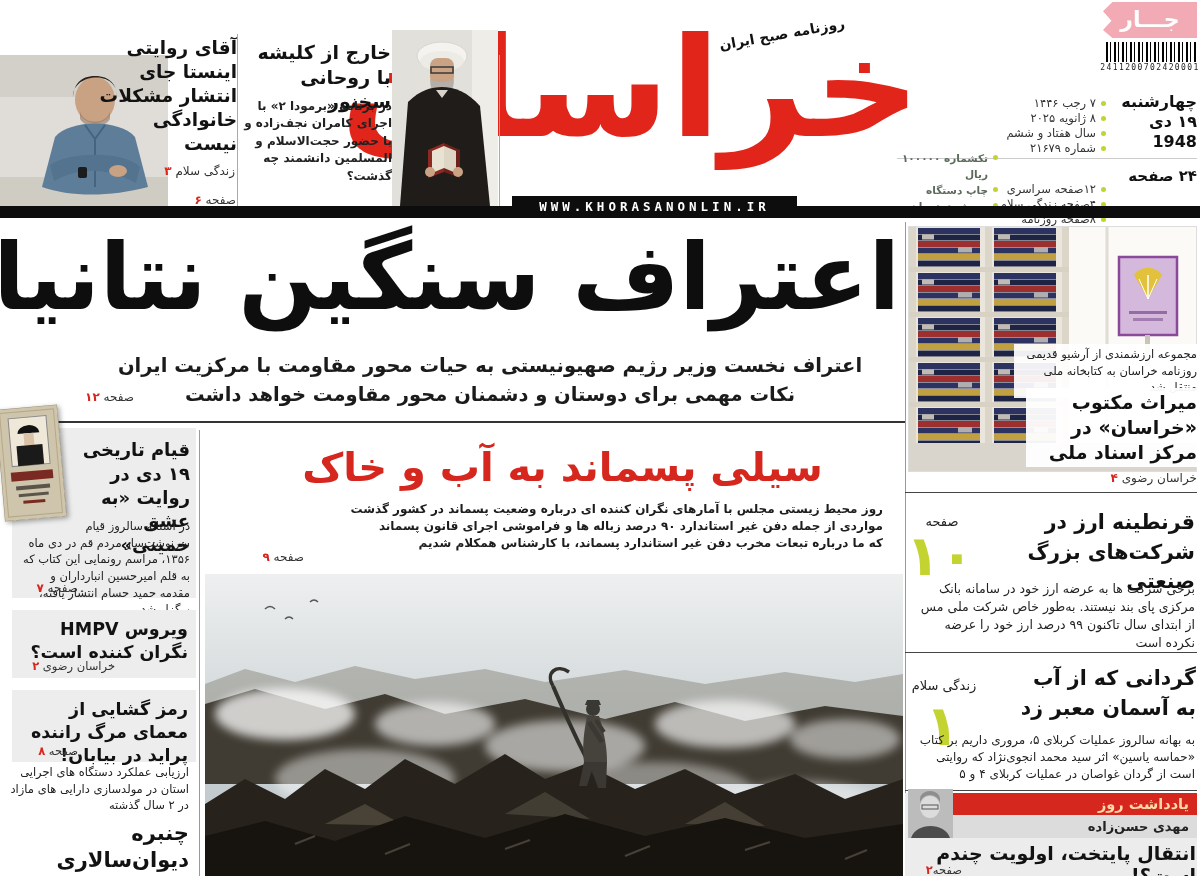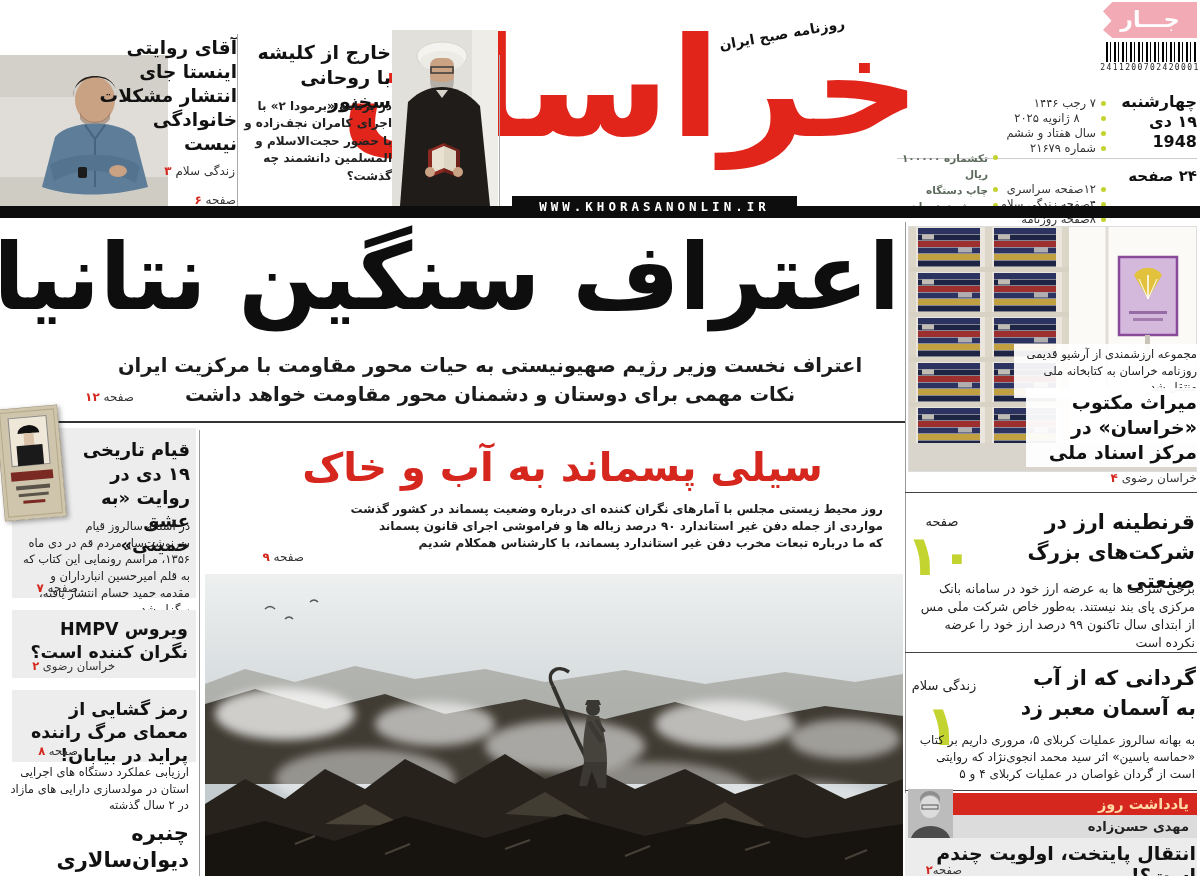--- a/index.html
+++ b/index.html
@@ -42,21 +42,21 @@
     <div>1948</div>
   </div>
 
   <div class="abs" style="left:998px;top:96px;width:108px;">
     <div class="dotrow">
         <span class="dot"></span>
         <span class="smallinfo" style="flex:1;">۷ رجب ۱۴۴۶</span>
       </div>
     <div class="dotrow">
         <span class="dot"></span>
-        <span class="smallinfo" style="flex:1;text-align:center;">۸ ژانویه ۲۰۲۵</span>
+        <span class="smallinfo" style="flex:1;">۸ ژانویه ۲۰۲۵</span>
       </div>
     <div class="dotrow">
         <span class="dot"></span>
         <span class="smallinfo" style="flex:1;">سال هفتاد و ششم</span>
       </div>
     <div class="dotrow">
         <span class="dot"></span>
         <span class="smallinfo" style="flex:1;">شماره ۲۱۶۷۹</span>
       </div>
   </div>

